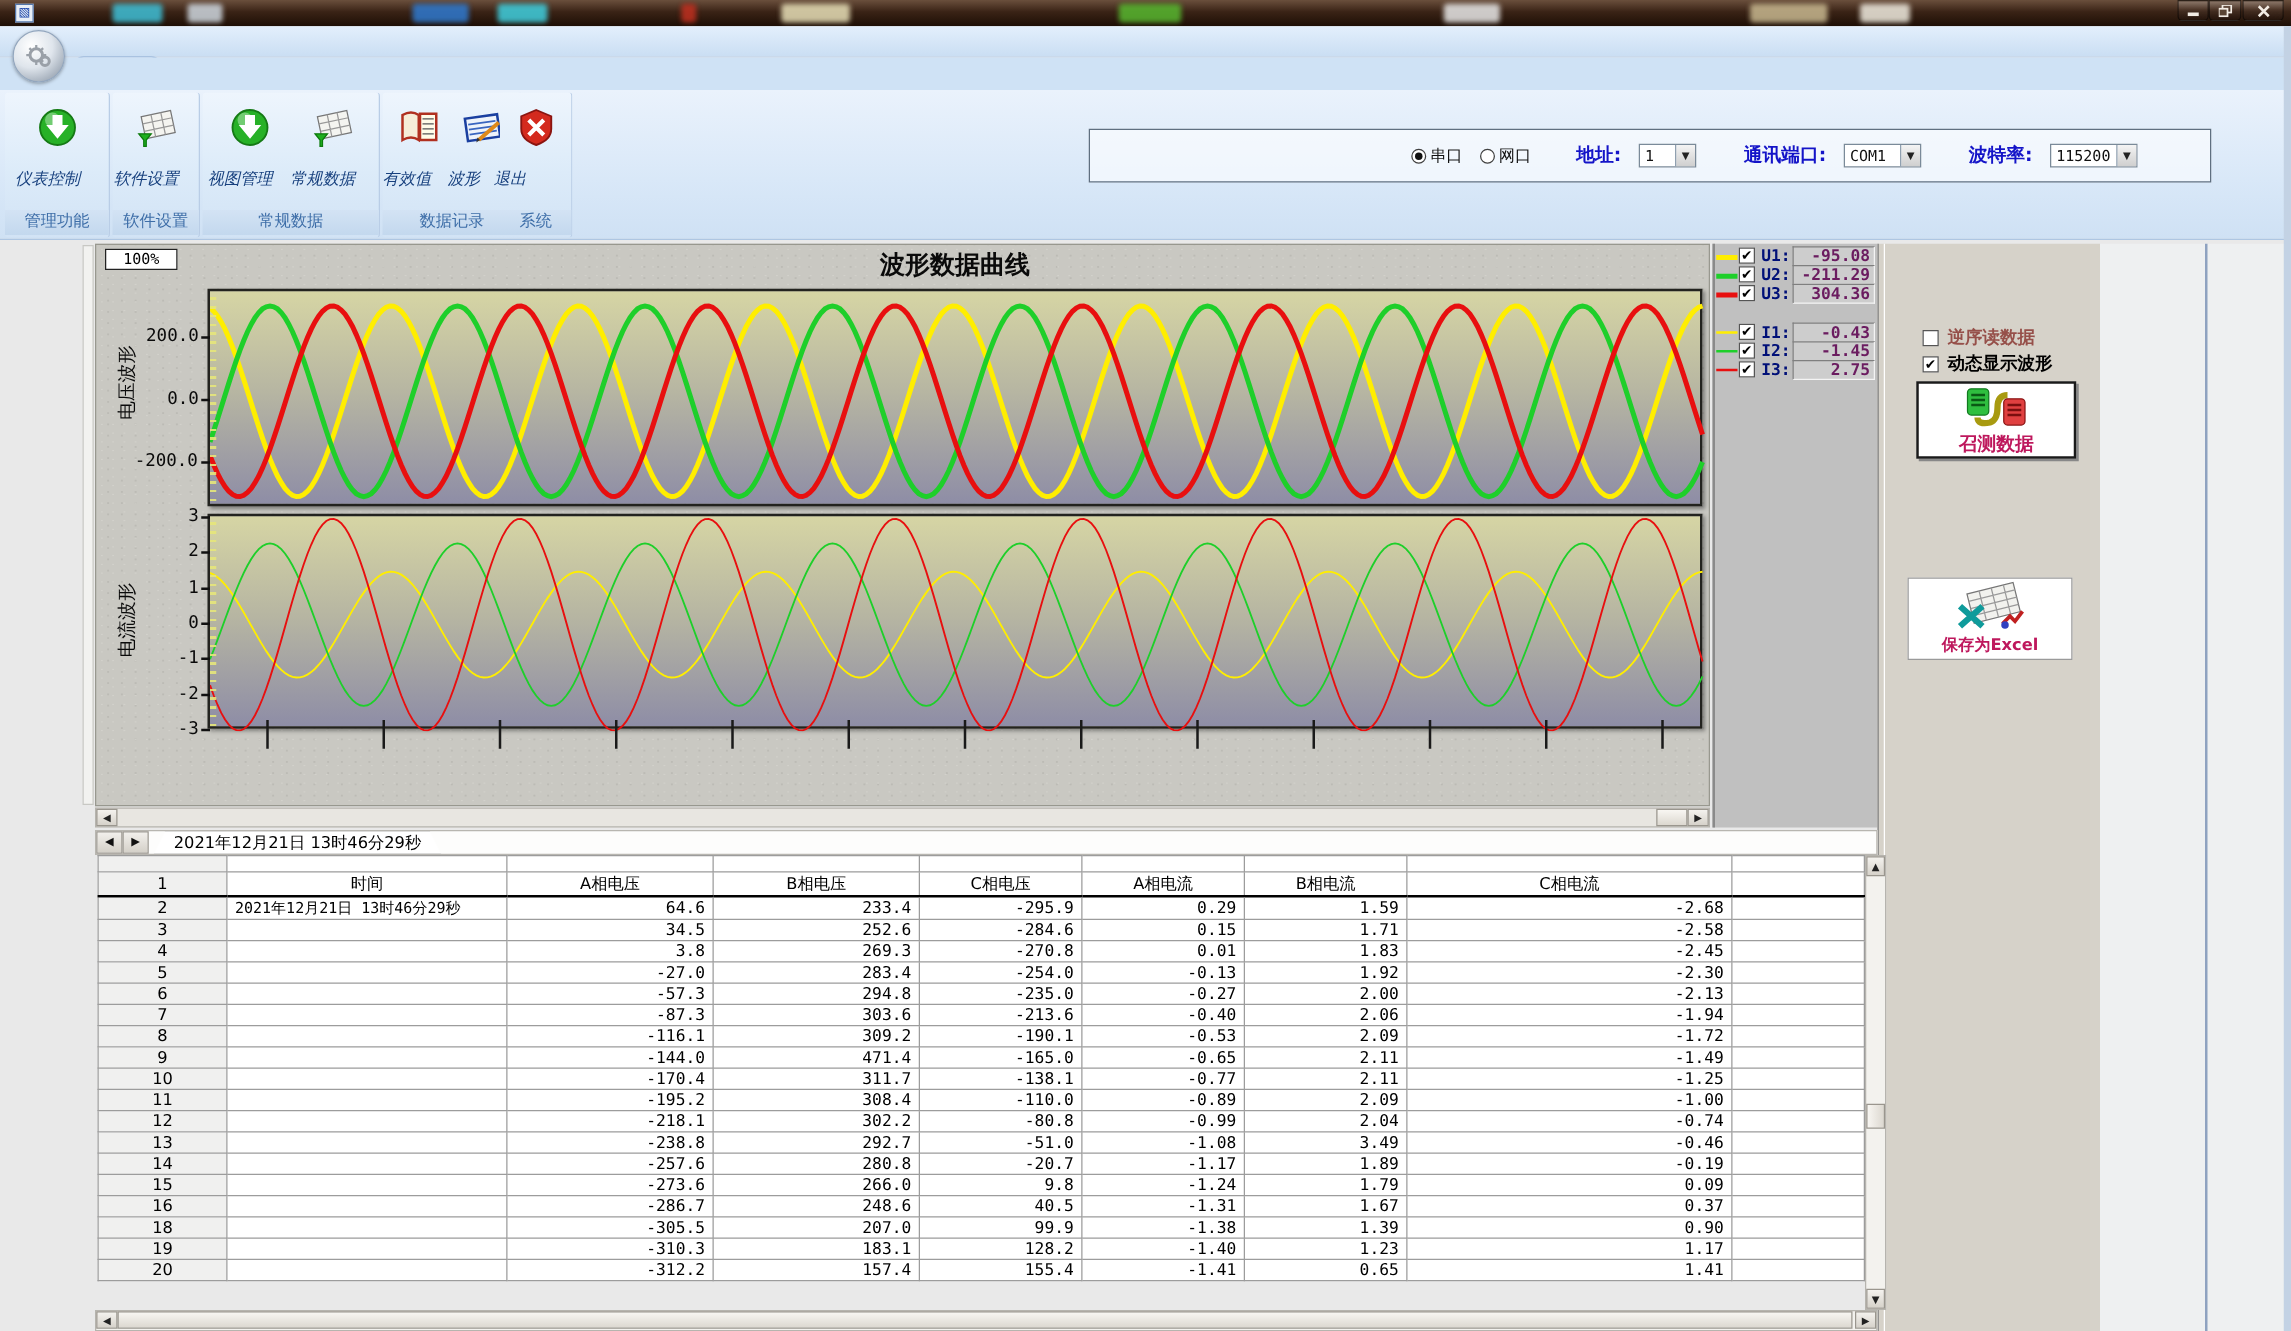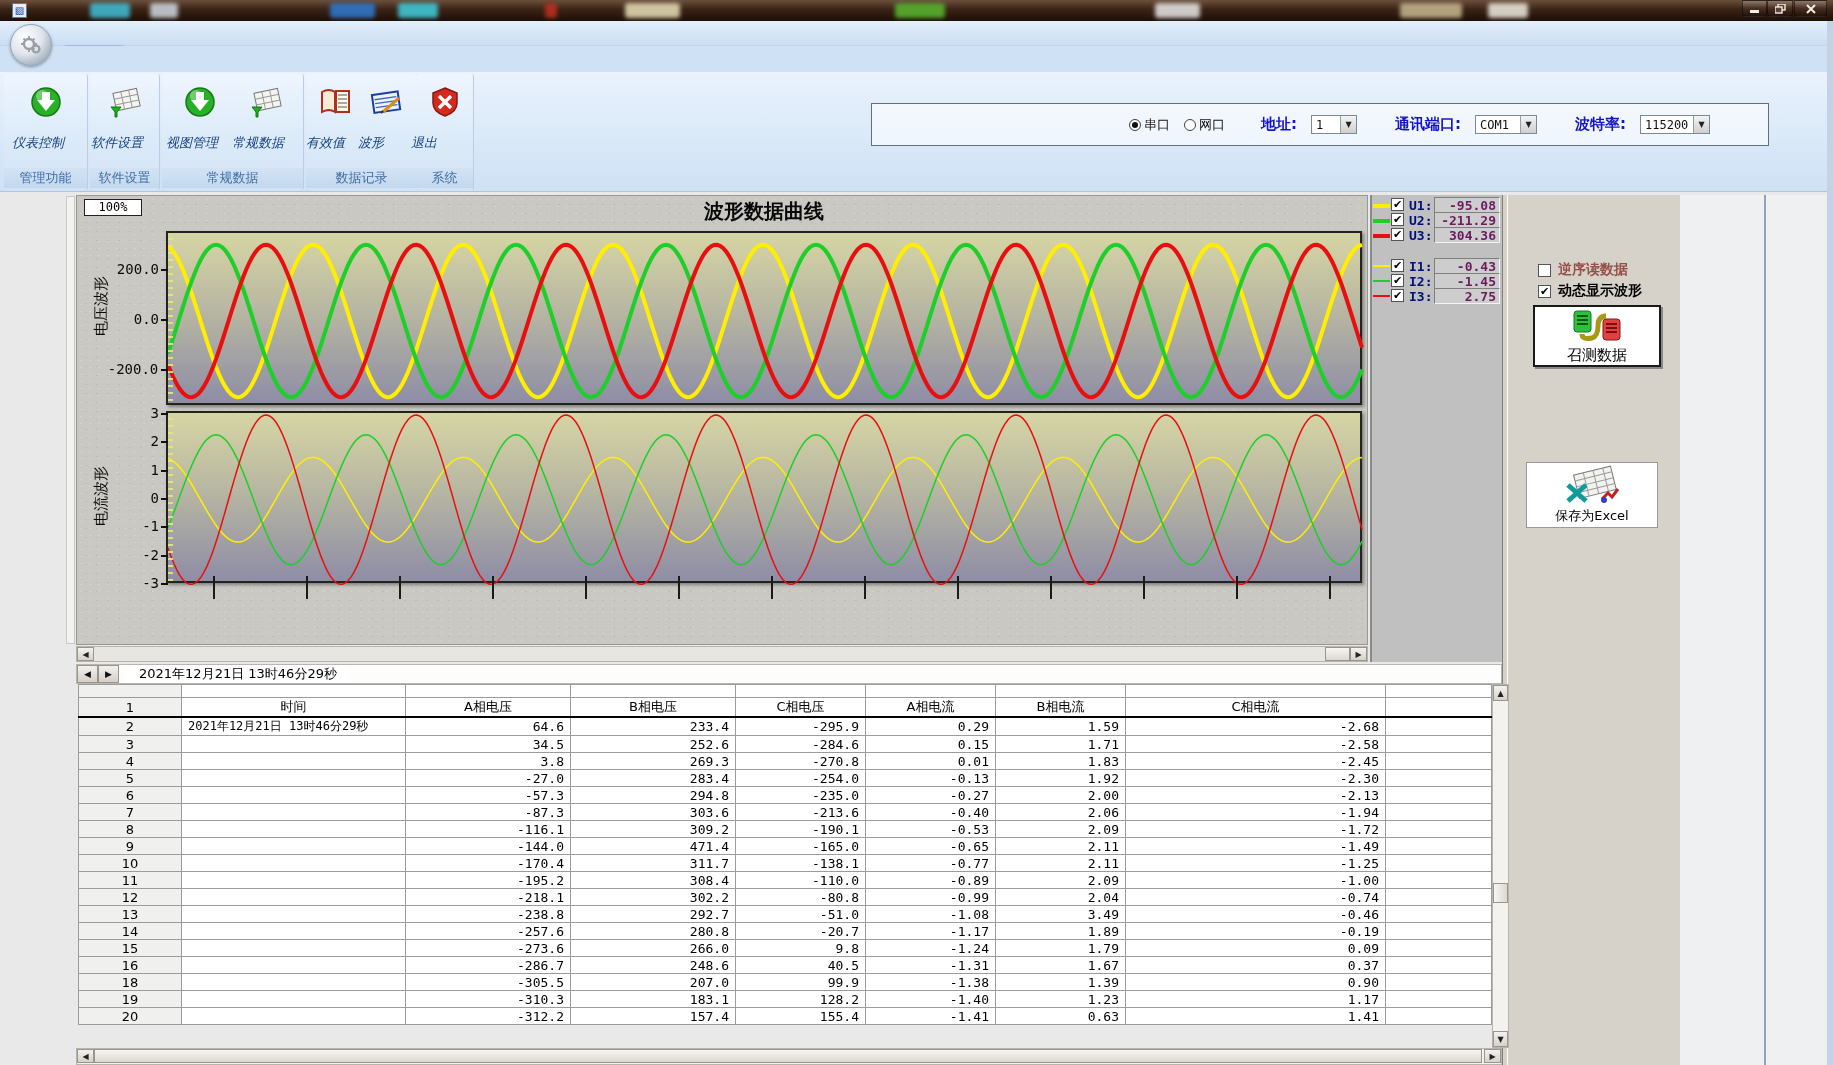--- a/index.html
+++ b/index.html
@@ -106,21 +106,21 @@
   .rightpanel{position:absolute;left:1508px;top:195px;width:172px;height:870px;background:#d6d2c9;}
   .vdivider{position:absolute;left:1502px;top:195px;width:6px;height:870px;background:#d6d2c9;
     border-left:1px solid #7f7f7f;border-right:1px solid #ffffff;}
   .cbrow{position:absolute;left:30px;display:flex;align-items:center;gap:7px;}
   .cb{width:13px;height:13px;background:#fff;border:1px solid #555;font-size:11px;line-height:12px;
     text-align:center;color:#000;font-weight:bold;}
   .cbl{font-size:14px;font-weight:bold;}
   .bigbtn{position:absolute;background:#fff;display:flex;flex-direction:column;align-items:center;justify-content:center;}
   .fetchbtn{left:25px;top:110px;width:128px;height:62px;border:2px solid #1a1a1a;box-shadow:2px 2px 0 #888;}
   .excelbtn{left:18px;top:267px;width:132px;height:66px;border:1px solid #9a9a9a;}
-  .bigbtn .blab{font-size:15px;font-weight:normal;color:#000000;margin-top:2px;}
+  .bigbtn .blab{font-size:15px;font-weight:bold;color:#be185d;margin-top:2px;}
   .farright{position:absolute;left:1680px;top:195px;width:153px;height:870px;background:#eef0f1;}
   .farline{position:absolute;left:84px;top:0;width:2px;height:870px;background:#8ea2c0;}
   .rightedge{position:absolute;left:1827px;top:21px;width:6px;height:1044px;background:#c3d2e4;}
 
   
   .tabstrip{position:absolute;left:76px;top:664px;width:1426px;height:20px;background:#fdfdfc;
     border:1px solid #b8b6b0;display:flex;align-items:stretch;}
   .tsbtn{width:21px;height:18px;background:linear-gradient(#f2f0ec,#d4d0c8);border:1px solid #9a968e;
     font-size:9px;display:flex;align-items:center;justify-content:center;color:#111;}
   .sheettab{margin-left:4px;padding:0 16px;background:#fff;clip-path:polygon(9px 0,calc(100% - 9px) 0,100% 100%,0 100%);
@@ -287,21 +287,21 @@
               </g>
               <path d="M14 26 L30 12" stroke="#e08a1a" stroke-width="3"></path>
               <path d="M12 28 l3 -2 -2 -2 z" fill="#333"></path>
             </svg>
         </div>
         <div class="rlabel">波形</div>
       </div>
       <div class="glabel">数据记录</div>
     </div>
 
-    <div class="rgroup" style="left:416px;width:58px">
+    <div class="rgroup" style="left:400px;width:58px">
       <div class="rbtn" style="left:-5px">
         <div class="ricon">
           <svg width="30" height="32">
               <path d="M15 2 L27 7 L27 17 Q27 26 15 30 Q3 26 3 17 L3 7 Z" fill="#d42a1e" stroke="#8a1410" stroke-width="1.5"></path>
               <path d="M9 10 L21 22 M21 10 L9 22" stroke="#fff" stroke-width="3.4"></path>
             </svg>
         </div>
         <div class="rlabel">退出</div>
       </div>
       <div class="glabel">系统</div>
@@ -710,21 +710,21 @@
           <td class="numcell">1.17</td>
           <td></td>
         </tr>
         <tr>
           <td class="rownum">20</td>
           <td class="timecell"></td>
           <td class="numcell">-312.2</td>
           <td class="numcell">157.4</td>
           <td class="numcell">155.4</td>
           <td class="numcell">-1.41</td>
-          <td class="numcell">0.63</td>
+          <td class="numcell">0.65</td>
           <td class="numcell">1.41</td>
           <td></td>
         </tr>
       </tbody>
   </table>
 
   <div class="vscroll">
     <div class="vbtn" style="top:0">▲</div>
     <div class="vthumb" style="top:198px"></div>
     <div class="vbtn" style="top:346px">▼</div>

